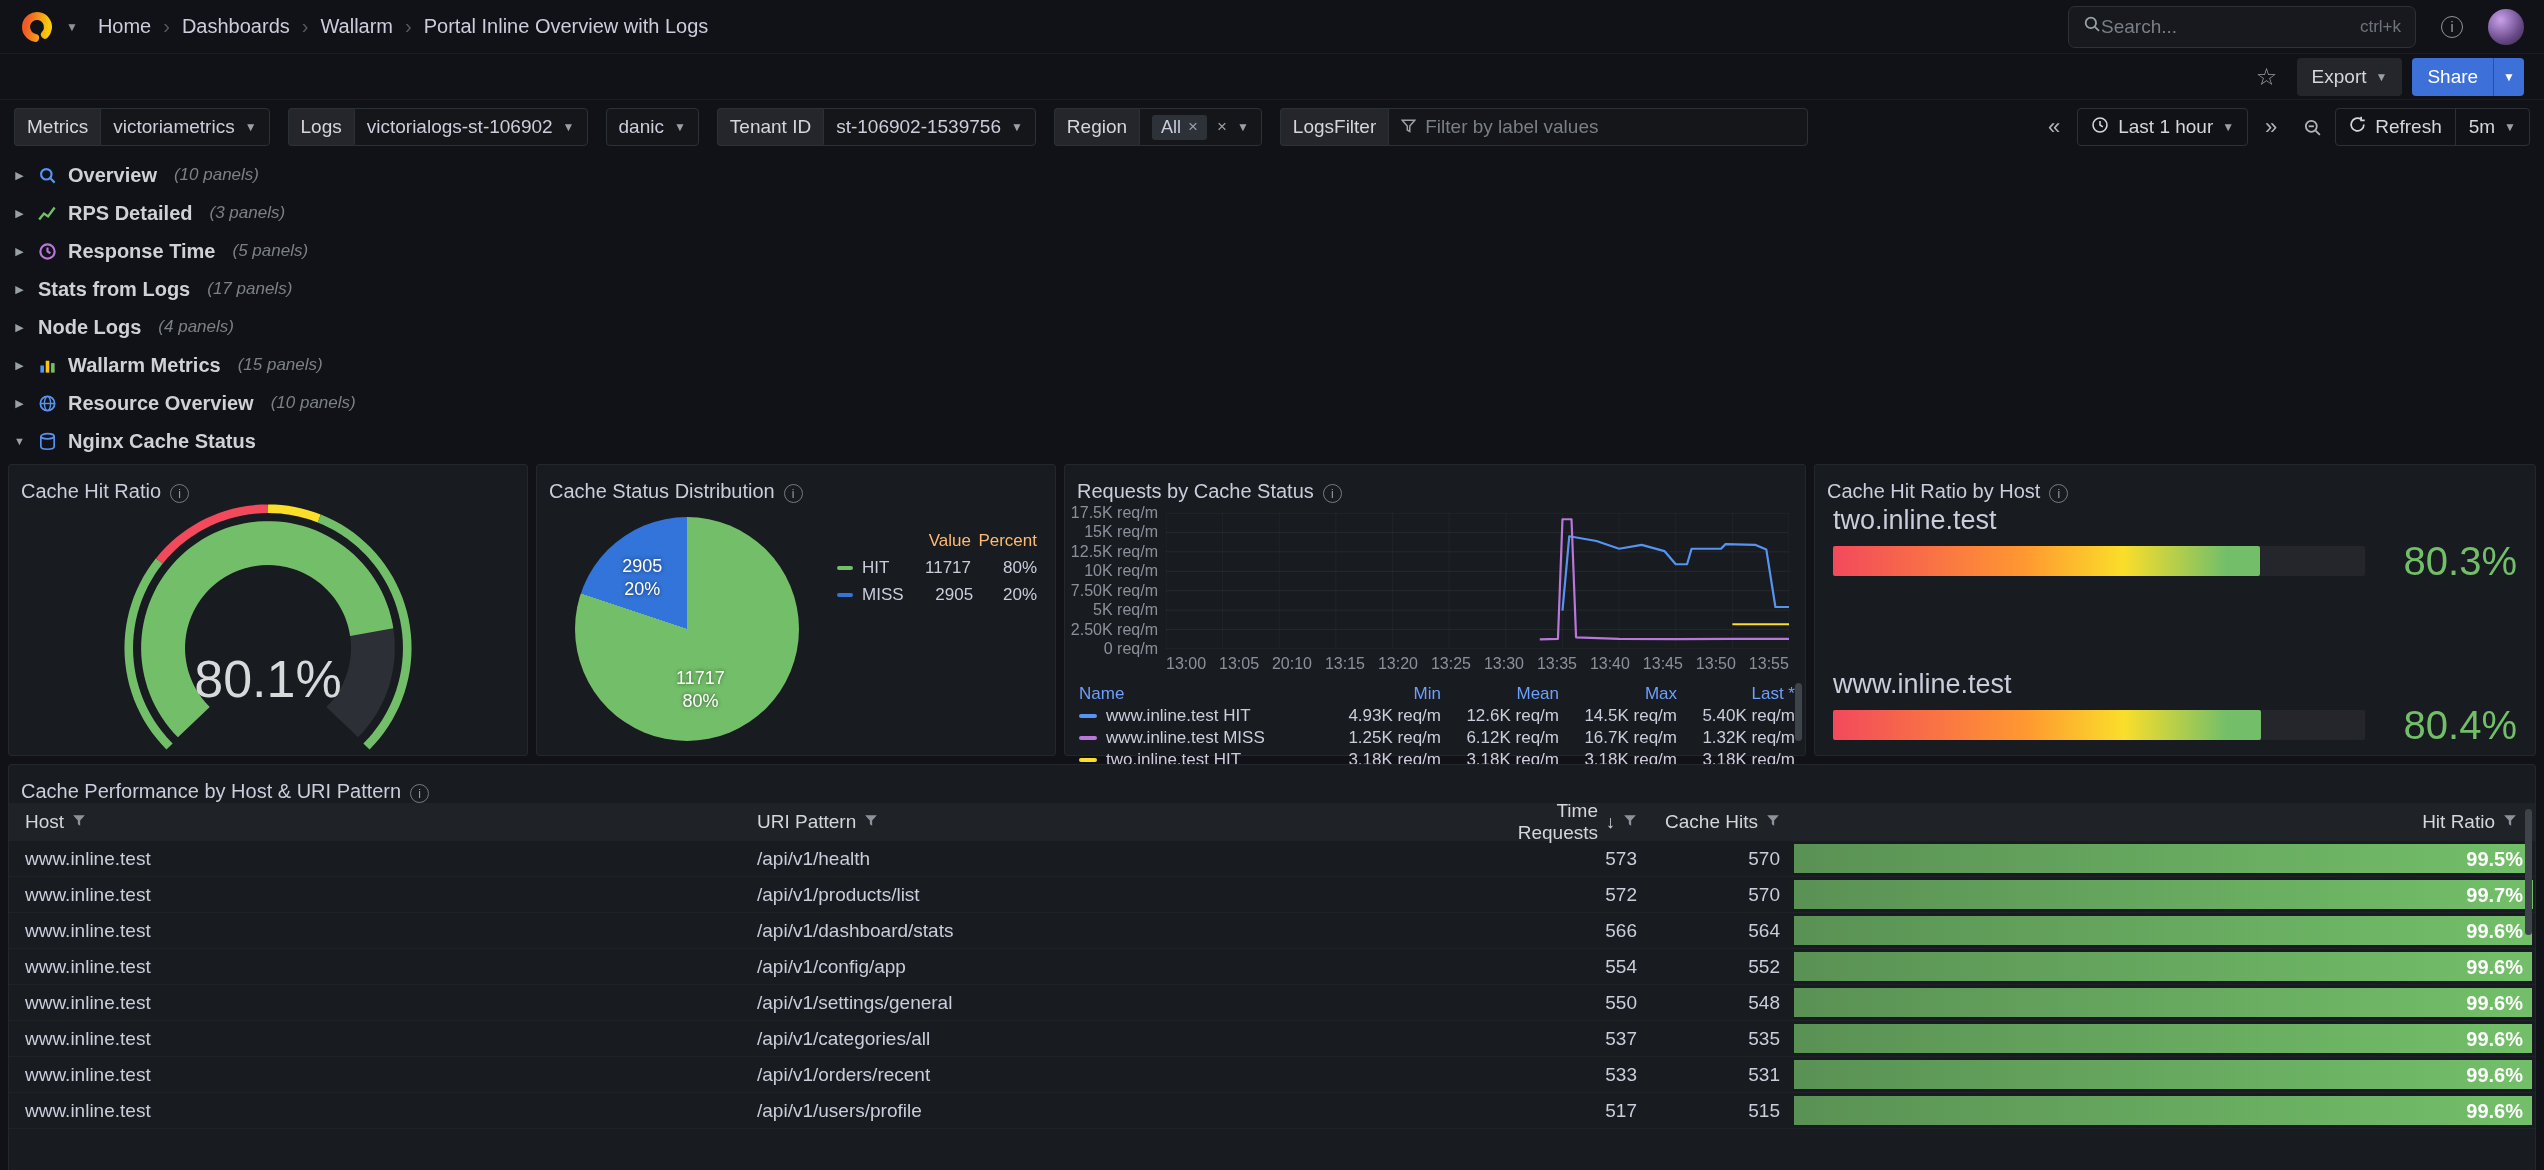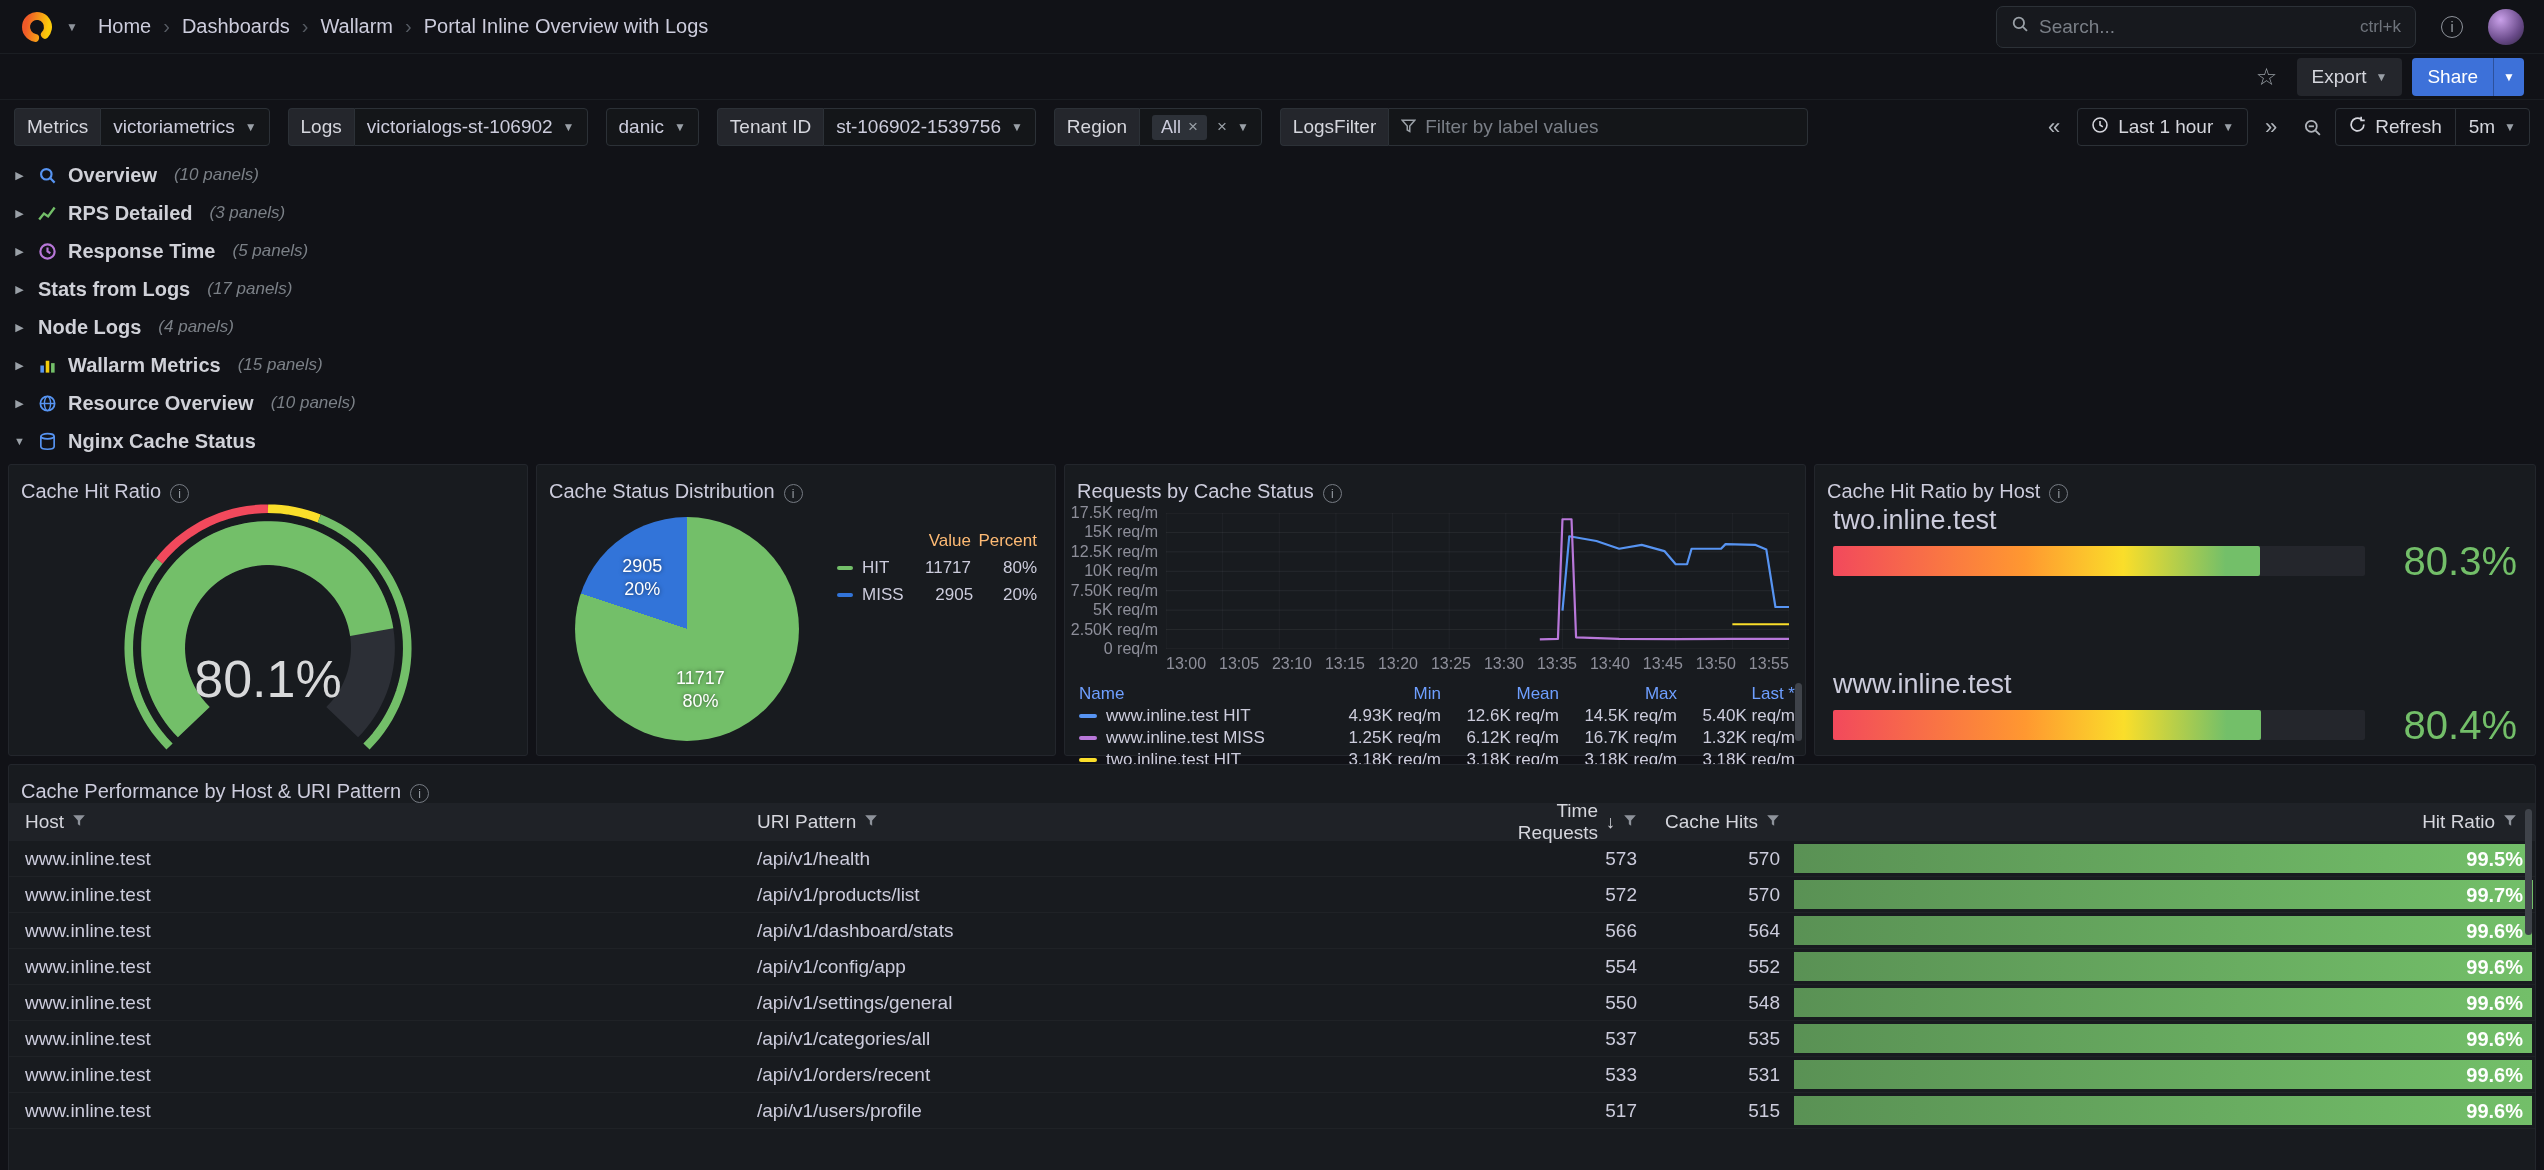--- a/index.html
+++ b/index.html
@@ -12,21 +12,21 @@
 
   
   .topnav{height:54px;flex:none;display:flex;align-items:center;justify-content:space-between;padding:0 20px;border-bottom:1px solid #1b1e23}
   .nav-left{display:flex;align-items:center;gap:12px}
   .logo{display:flex;align-items:center}
   .nav-caret{color:#8e939b;font-size:12px}
   .crumbs{display:flex;align-items:center;gap:12px;margin-left:8px}
   .crumb{color:#ccccdc;font-size:20px}
   .crumb-sep{color:#565b63}
   .nav-right{display:flex;align-items:center;gap:16px}
-  .search{width:420px;height:42px;background:#17191e;border:1px solid #2c3137;border-radius:7px;display:flex;align-items:center;gap:10px;padding:0 14px}
+  .search{width:348px;height:42px;background:#17191e;border:1px solid #2c3137;border-radius:7px;display:flex;align-items:center;padding:0 14px}
   .search input{flex:1;font-size:19px}
   .kbd{color:#6f747c;font-size:17px}
   .icon-btn{width:40px;height:40px;display:flex;align-items:center;justify-content:center;color:#9aa0a7}
   .circle-i{width:22px;height:22px;border:1.5px solid #8e939b;border-radius:50%;display:flex;align-items:center;justify-content:center;font-size:14px;color:#9aa0a7}
   .avatar{width:36px;height:36px;border-radius:50%;background:radial-gradient(circle at 35% 30%,#c9a0e9,#6a4b8a 60%,#2e2440)}
 
   
   .dash-toolbar{height:46px;flex:none;display:flex;align-items:center;justify-content:flex-end;gap:10px;padding:0 20px;border-bottom:1px solid #1b1e23}
   .star{font-size:24px;color:#9aa0a7}
   .btn{height:38px;display:inline-flex;align-items:center;gap:9px;padding:0 15px;border-radius:4px;font-size:19px}
@@ -482,21 +482,21 @@
                 <line x1="1000" y1="0" x2="1000" y2="100" stroke="rgba(204,204,220,0.05)" stroke-width="1" vector-effect="non-scaling-stroke"></line>
                 <path d="M636.4 71.8 L647.3 17.1 L690.9 20.6 L727.3 26.3 L763.6 23.4 L800.0 28.0 L818.2 37.7 L836.4 37.7 L843.6 26.3 L890.9 26.3 L898.2 22.9 L945.5 23.4 L963.6 26.9 L978.2 69.1 L1000.0 69.1" stroke="#5794f2" stroke-width="2.2" fill="none" stroke-linejoin="round" vector-effect="non-scaling-stroke"></path>
                 <path d="M600.0 92.9 L629.1 92.6 L636.4 4.6 L650.9 4.6 L658.2 91.4 L727.3 92.6 L818.2 92.7 L909.1 92.6 L1000.0 92.5" stroke="#b877d9" stroke-width="2.2" fill="none" stroke-linejoin="round" vector-effect="non-scaling-stroke"></path>
                 <path d="M909.1 81.8 L1000.0 81.8" stroke="#fade2a" stroke-width="2.2" fill="none" stroke-linejoin="round" vector-effect="non-scaling-stroke"></path>
               </svg>
           </div>
         </div>
         <div class="x-axis">
           <span>13:00</span>
             <span>13:05</span>
-          <span>23:10</span>
+          <span>20:10</span>
             <span>13:15</span>
           <span>13:20</span>
             <span>13:25</span>
           <span>13:30</span>
             <span>13:35</span>
           <span>13:40</span>
             <span>13:45</span>
           <span>13:50</span>
             <span>13:55</span>
         </div>

